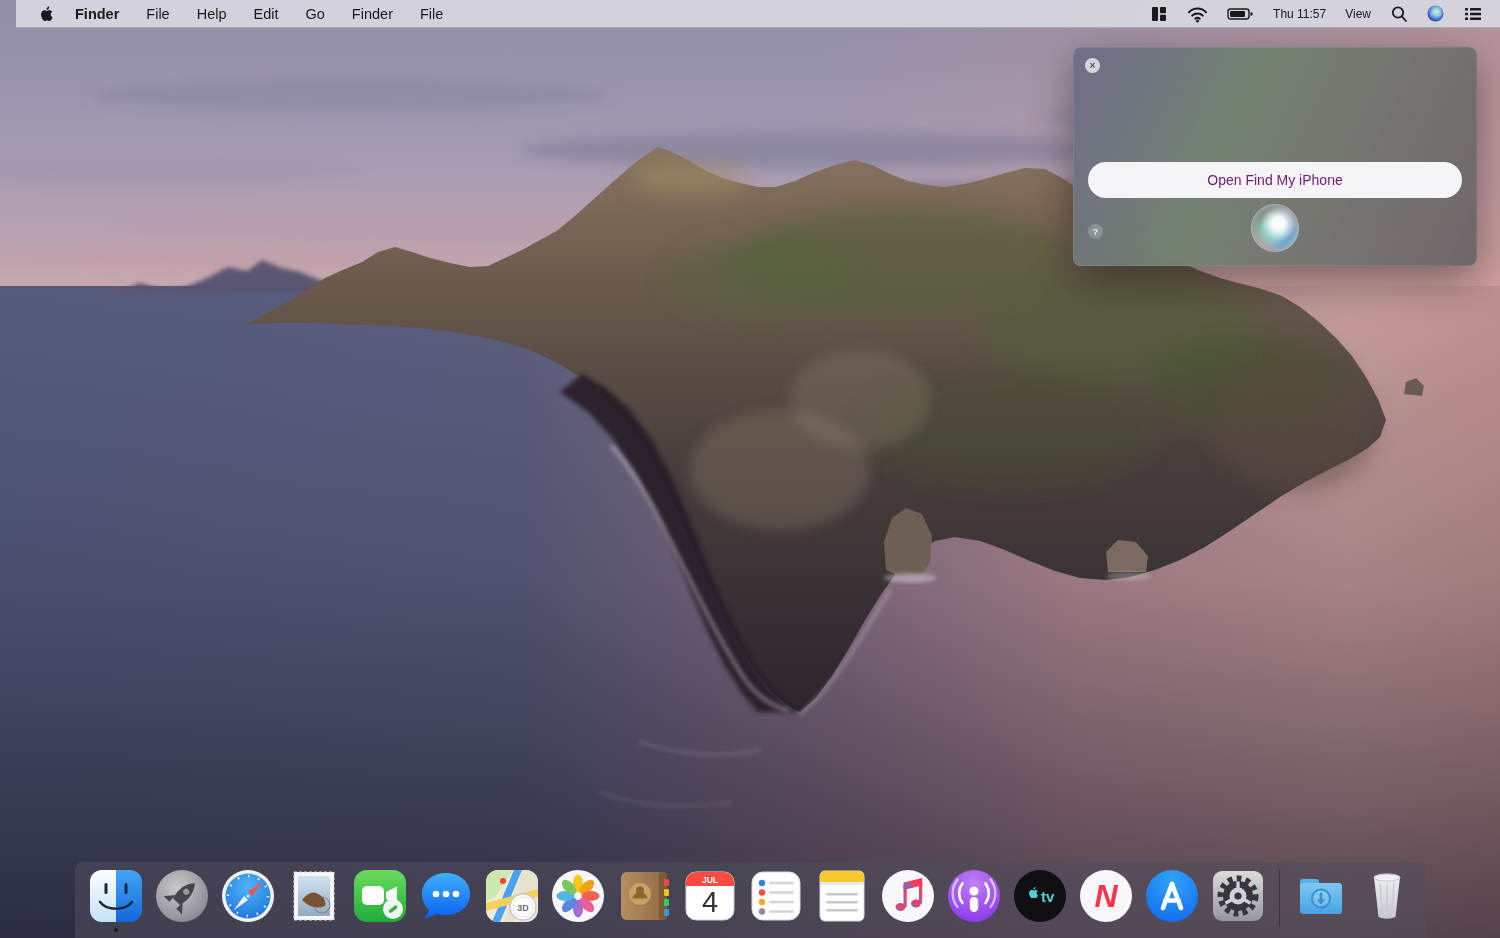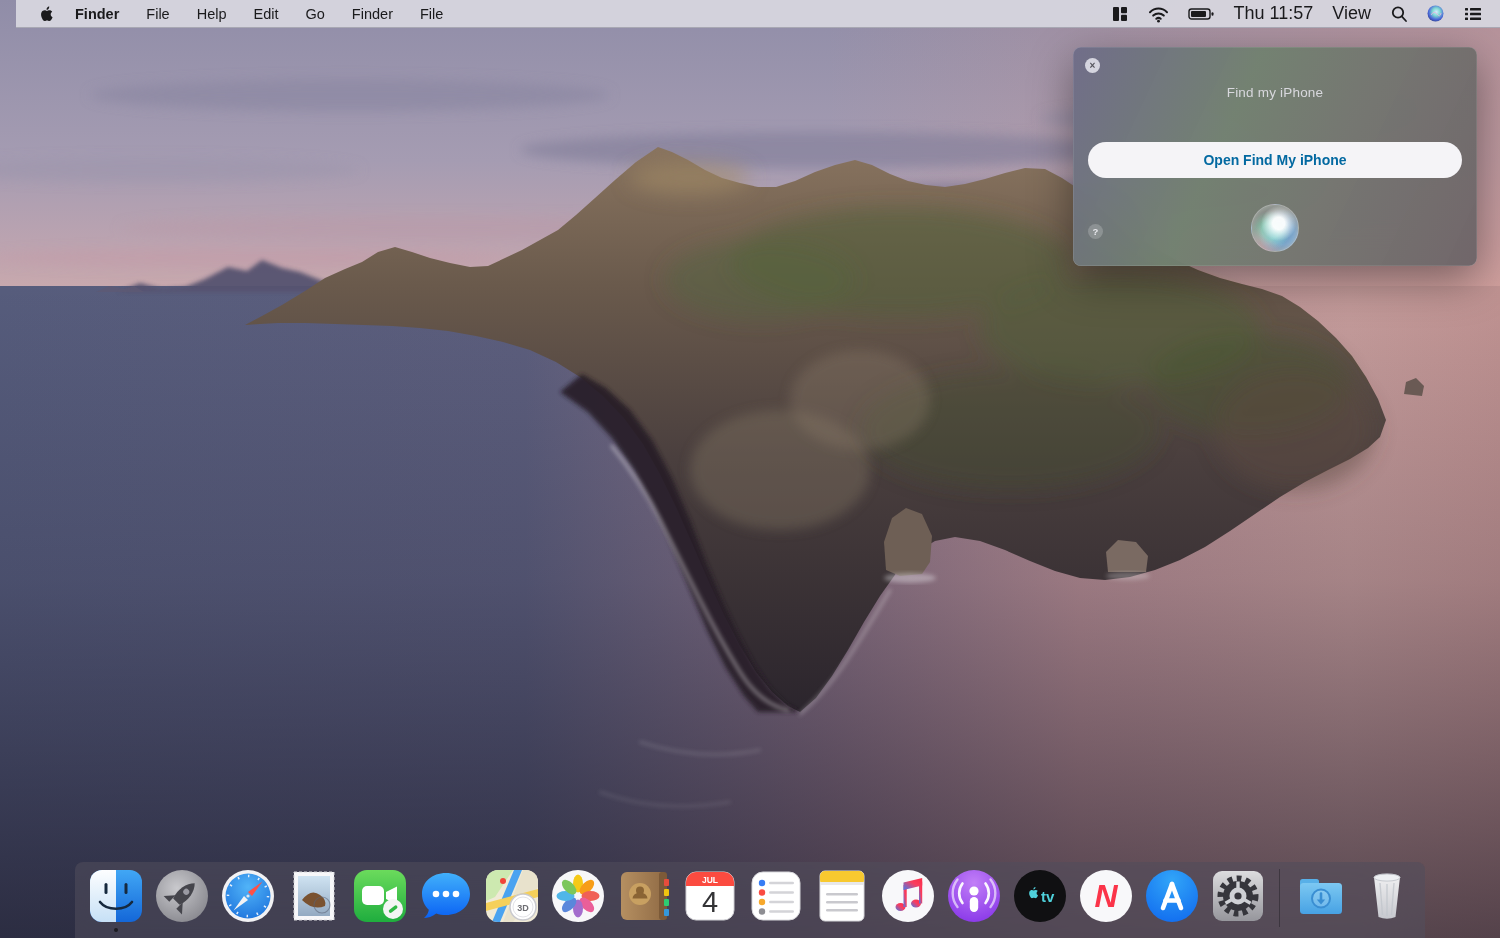--- a/index.html
+++ b/index.html
@@ -17,39 +17,39 @@
     border-bottom:1px solid rgba(40,40,60,0.25);
     display:flex;align-items:center;color:#1a1a1c;font-size:14.5px;
     z-index:30;box-sizing:border-box;
   }
   .menubar .apple{margin-left:21px;display:flex;align-items:center;}
   .menubar .appname{font-weight:700;margin-left:22px;}
   .menubar .menus{display:flex;margin-left:27px;gap:27px;}
   .menubar .menu-item{cursor:default;}
   .menubar .status{margin-left:auto;display:flex;align-items:center;gap:19px;margin-right:17px;}
   .menubar .status .sicon{display:flex;align-items:center;}
-  .menubar .time,.menubar .user{font-size:18px;}
+  .menubar .time,.menubar .user{font-size:12px;}
   
   .siri-popup{
     position:absolute;left:1073px;top:47px;width:404px;height:219px;
     border-radius:8px;z-index:20;
     background:linear-gradient(115deg,rgba(110,108,136,0.96) 0%,rgba(112,128,111,0.95) 38%,rgba(114,117,111,0.95) 62%,rgba(109,100,104,0.96) 100%);
     box-shadow:0 14px 44px rgba(0,0,0,0.4), inset 0 0 0 0.5px rgba(255,255,255,0.18);
     backdrop-filter:blur(22px);
   }
   .siri-close{
     position:absolute;left:12px;top:11px;width:15px;height:15px;border-radius:50%;
     background:rgba(230,230,238,0.85);color:#55555c;font-size:10px;line-height:15px;
     text-align:center;font-weight:700;cursor:default;
   }
   .siri-title{margin-top:38px;text-align:center;color:#d8d8dd;font-size:13.5px;letter-spacing:.2px;}
   .siri-message{margin-top:14px;text-align:center;color:#ffffff;font-size:16px;font-weight:700;letter-spacing:.1px;}
   .siri-open-btn{
-    position:absolute;left:15px;right:15px;top:95px;height:36px;border:none;
-    border-radius:18px;background:#f5f4f7;color:#0369a1;font-size:14px;font-weight:700;
+    position:absolute;left:15px;right:15px;top:115px;height:36px;border:none;
+    border-radius:18px;background:#f5f4f7;color:#701a75;font-size:14px;font-weight:400;
     font-family:"Liberation Sans",sans-serif;cursor:default;
   }
   .siri-help{
     position:absolute;left:15px;top:177px;width:15px;height:15px;border-radius:50%;
     background:rgba(255,255,255,0.20);color:#e8e8ec;font-size:9.5px;line-height:15px;
     text-align:center;font-weight:700;cursor:default;
   }
   .siri-orb{
     position:absolute;left:178px;top:157px;width:48px;height:48px;border-radius:50%;
     border:1px solid rgba(255,255,255,0.38);box-sizing:border-box;
@@ -244,21 +244,20 @@
             <rect x="2" y="13.4" width="3" height="2.6" rx="0.5"></rect>
             <rect x="7" y="13.4" width="11" height="2.6" rx="0.5"></rect>
           </g>
         </svg>
     </span>
   </div>
 </div>
 
 <div class="siri-popup">
   <div class="siri-close">×</div>
-  <div class="siri-title">Find my iPhone</div>
   <button class="siri-open-btn">Open Find My iPhone</button>
   <div class="siri-help">?</div>
   <div class="siri-orb"></div>
 </div>
 
 <div class="dock">
 
   <div class="dock-item">
     <svg width="58" height="58" viewBox="0 0 58 58">
       <defs>

